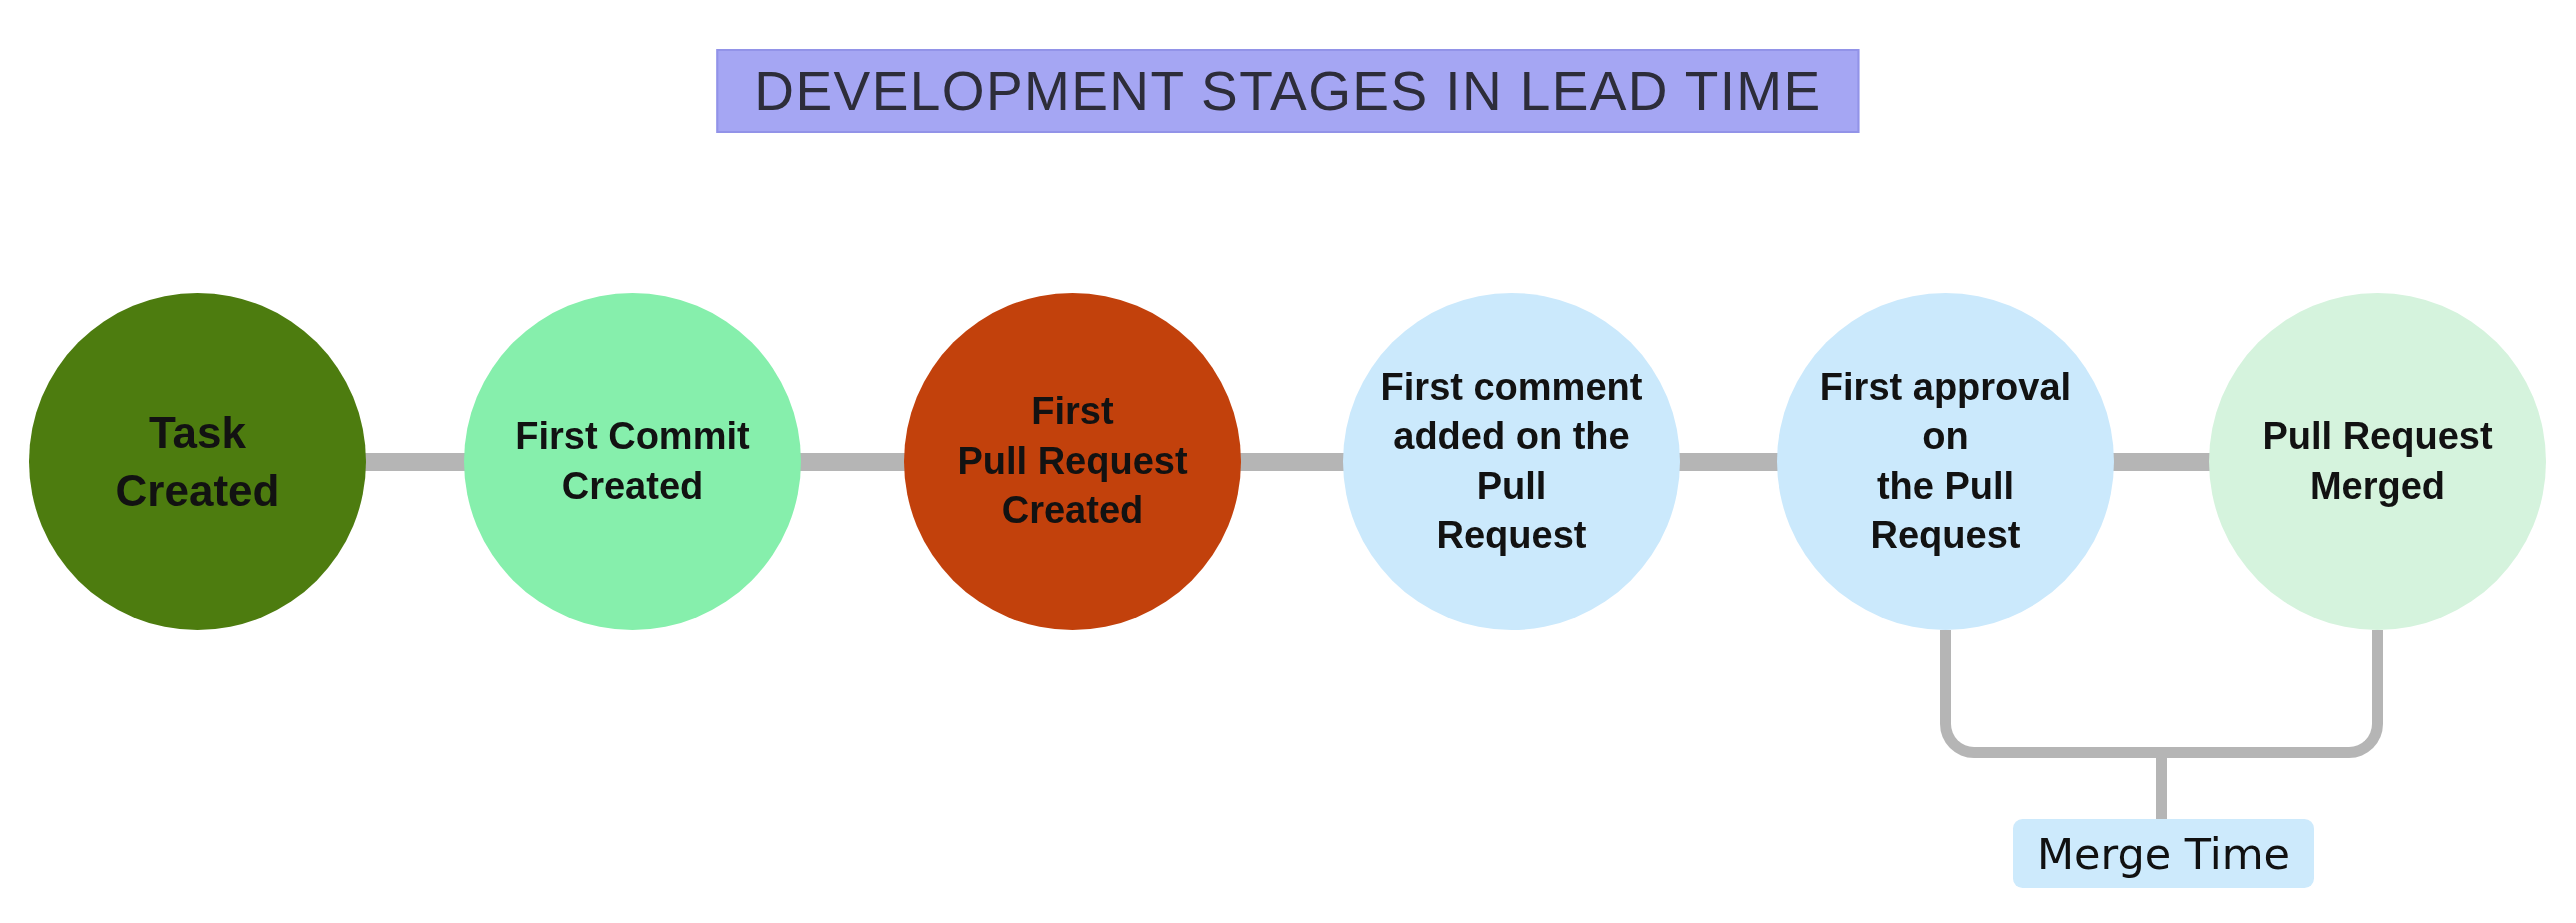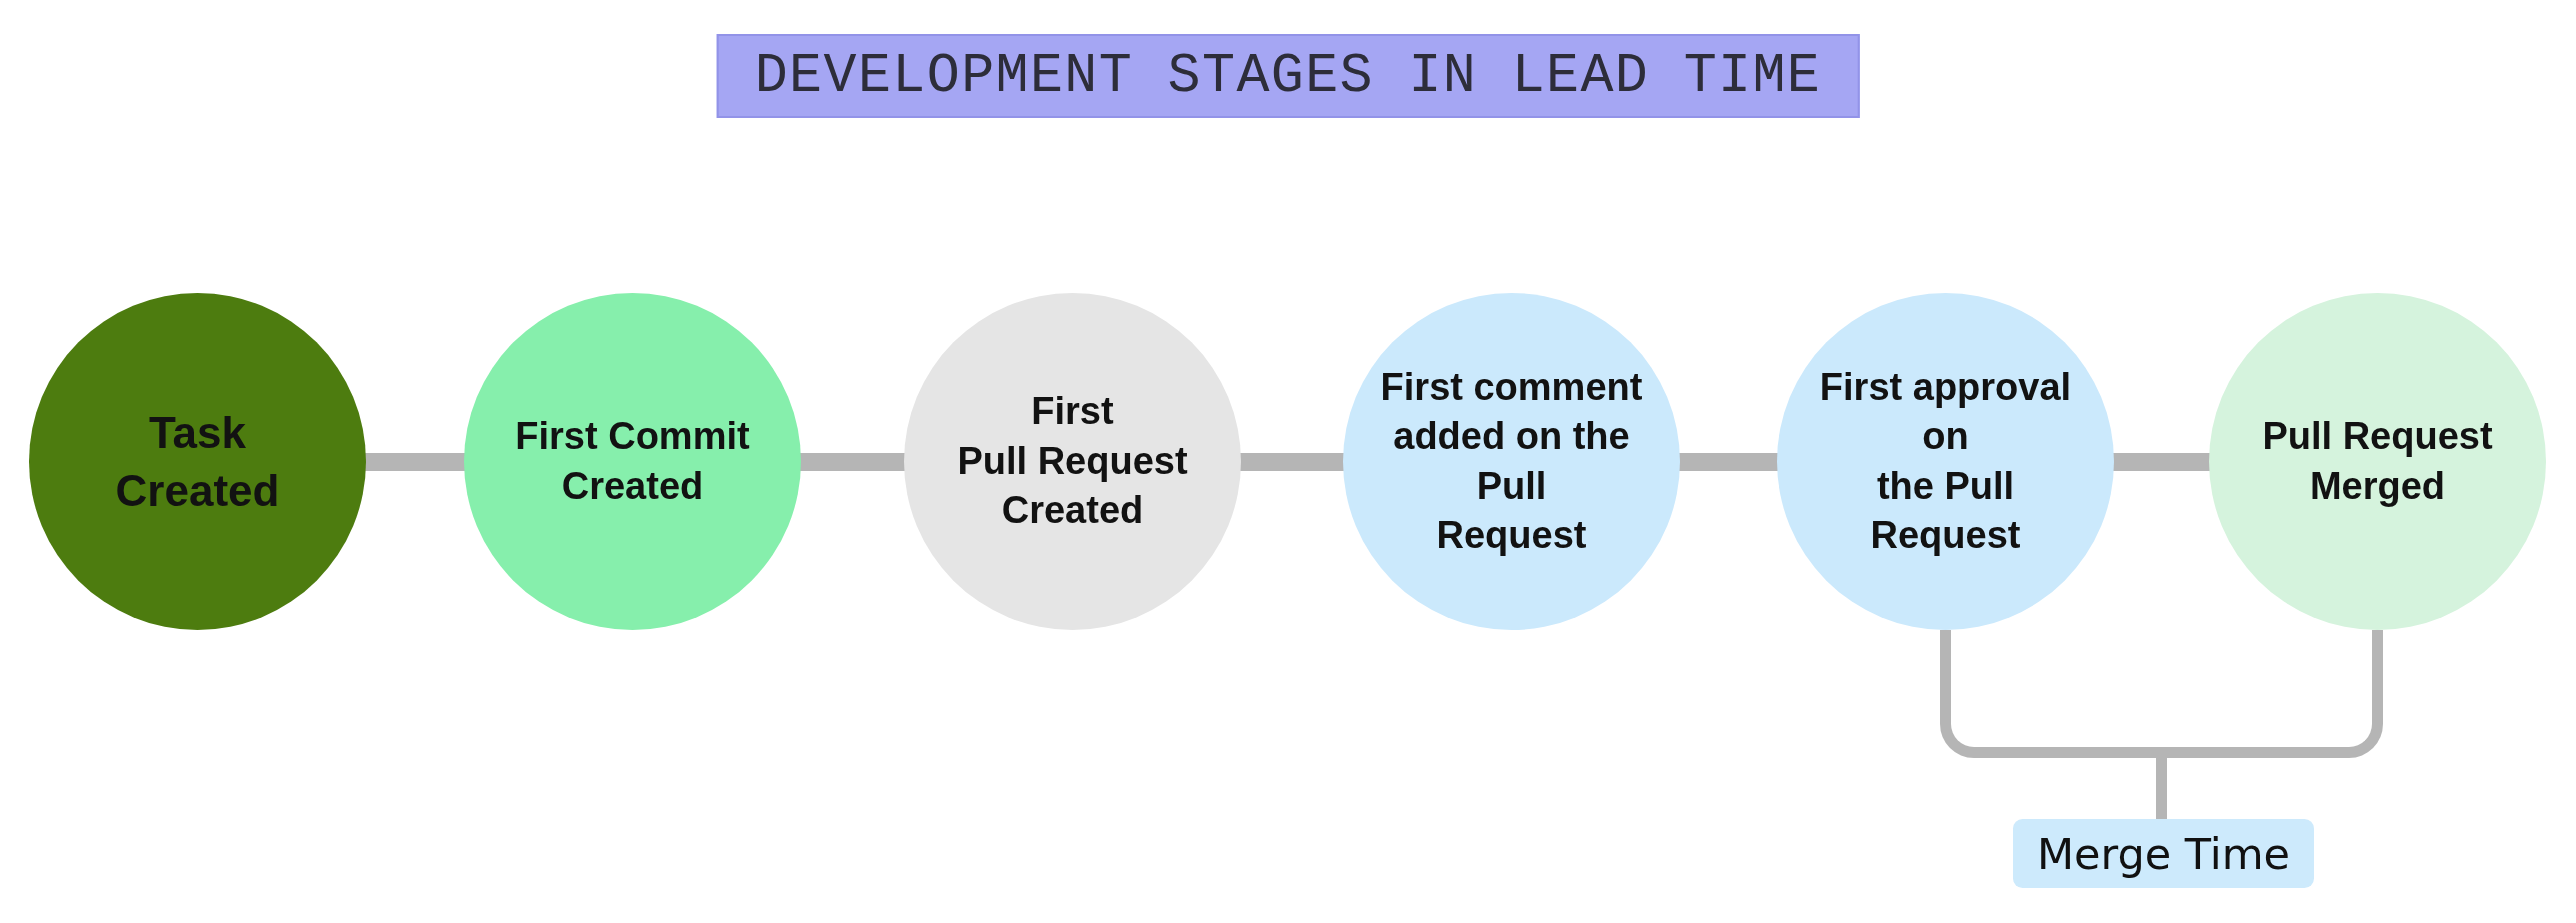--- a/index.html
+++ b/index.html
@@ -12,32 +12,31 @@
     position: relative;
     width: 2576px;
     height: 923px;
     background: #ffffff;
     overflow: hidden;
   }
 
   
   .title-banner {
     position: absolute;
-    top: 34px;
+    top: 49px;
     left: 50%;
     transform: translateX(-50%);
     height: 84px;
     padding: 5px 36px;
     display: flex;
     align-items: center;
     justify-content: center;
     background: #a5a6f3;
     border: 2.1px solid #9293e8;
     box-sizing: border-box;
-    font-family: Liberation Mono, monospace;
   }
   .title-banner .title-text {
     font-size: 55px;
     font-weight: 500;
     letter-spacing: 1.4px;
     color: #2d2d3a;
     white-space: nowrap;
   }
 
   
@@ -133,21 +132,21 @@
   <div class="stage s1" style="background: #4d7c0f;">
     <span class="stage-label">Task
 Created</span>
   </div>
 
   <div class="stage s2" style="background: #86efac;">
     <span class="stage-label">First Commit
 Created</span>
   </div>
 
-  <div class="stage s3" style="background: #e5e5e5;">
+  <div class="stage s3" style="background: #c2410c;">
     <span class="stage-label">First
 Pull Request
 Created</span>
   </div>
 
   <div class="stage s5" style="background: rgb(203, 233, 252);">
     <span class="stage-label">First approval on
 the Pull Request</span>
   </div>
 

